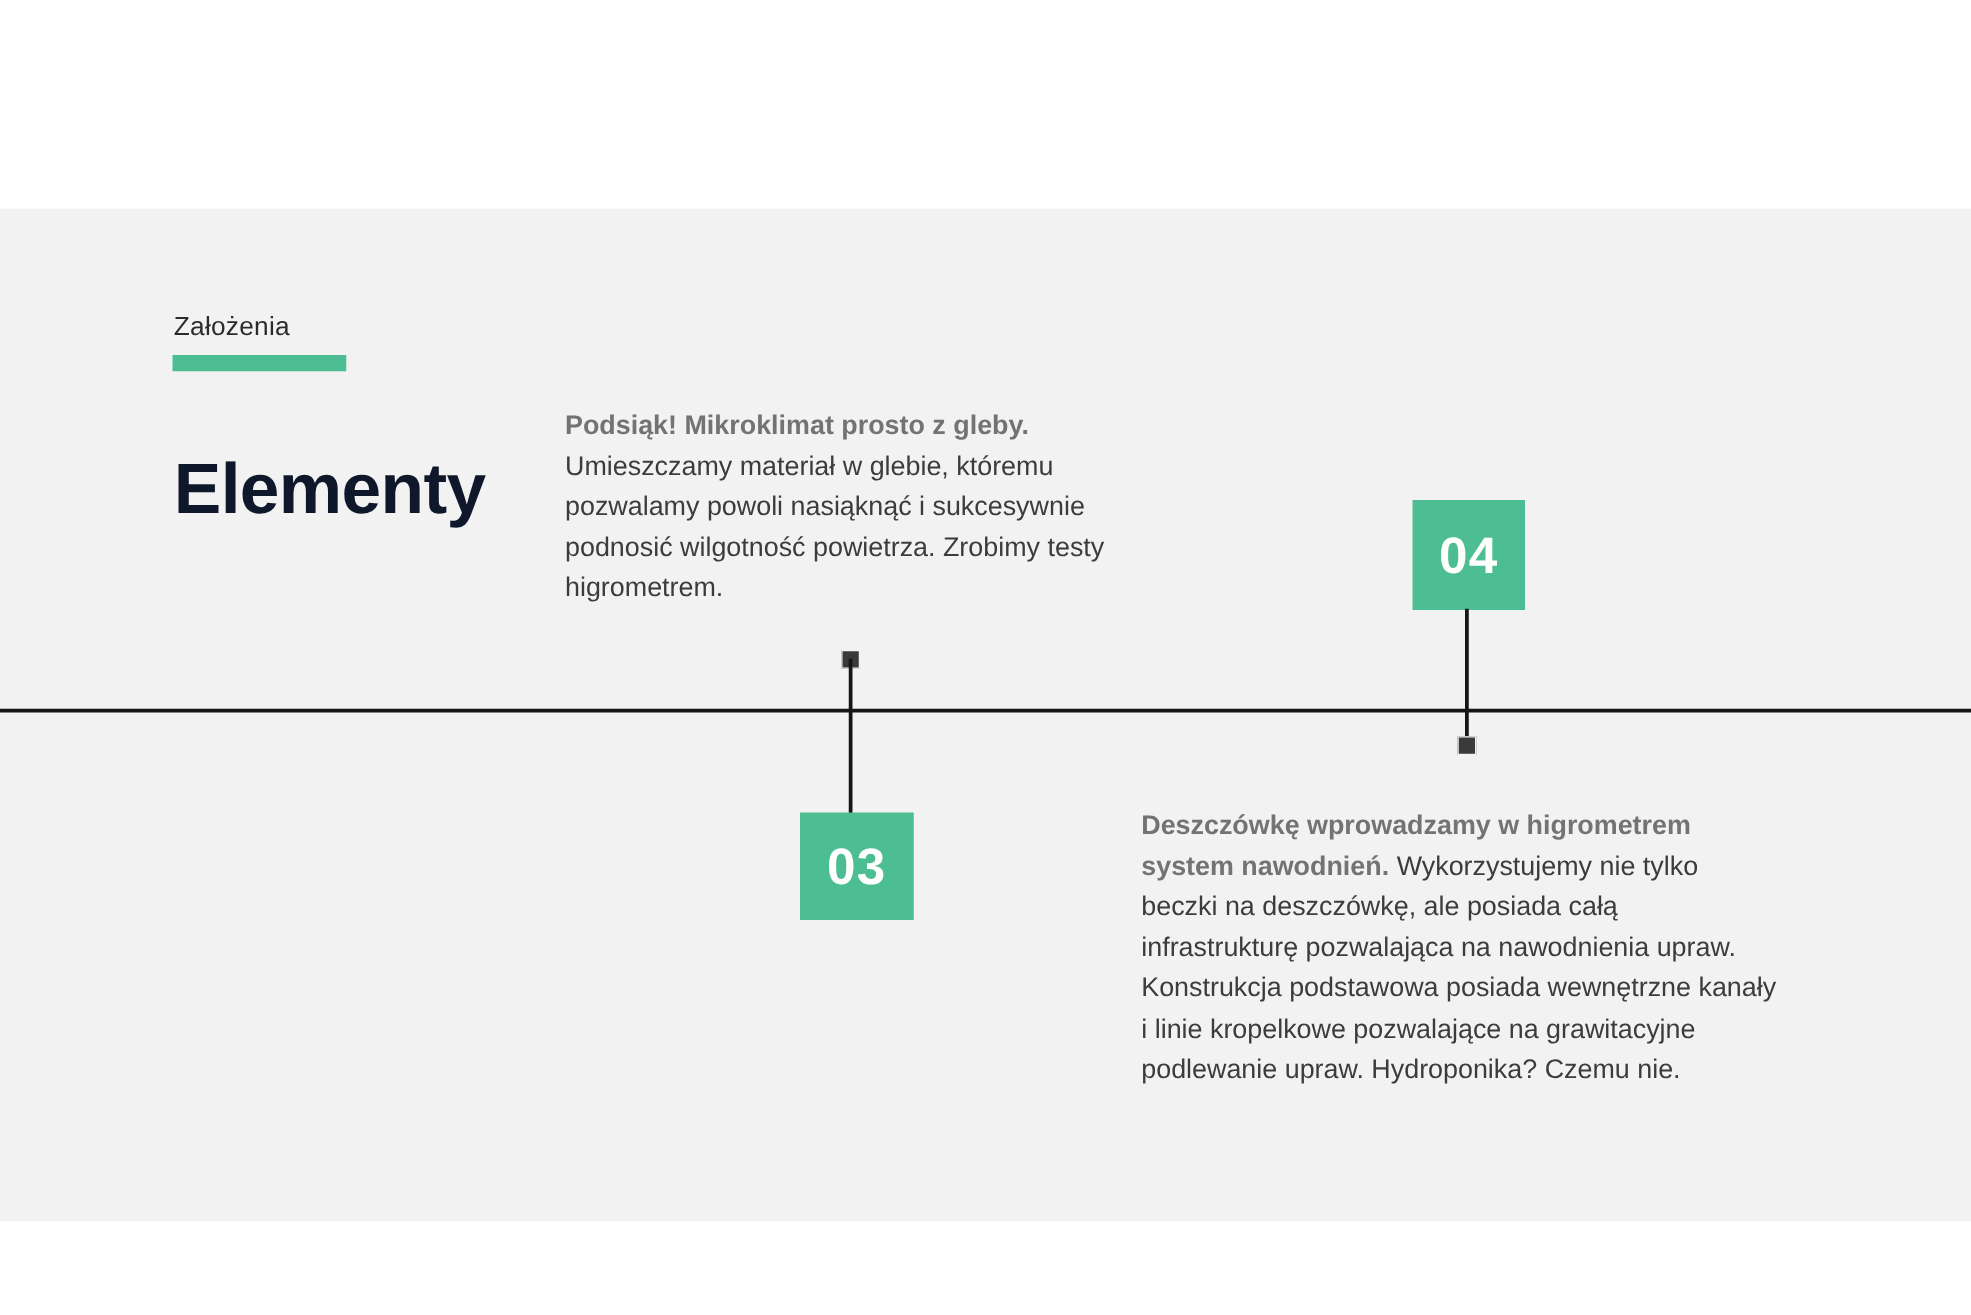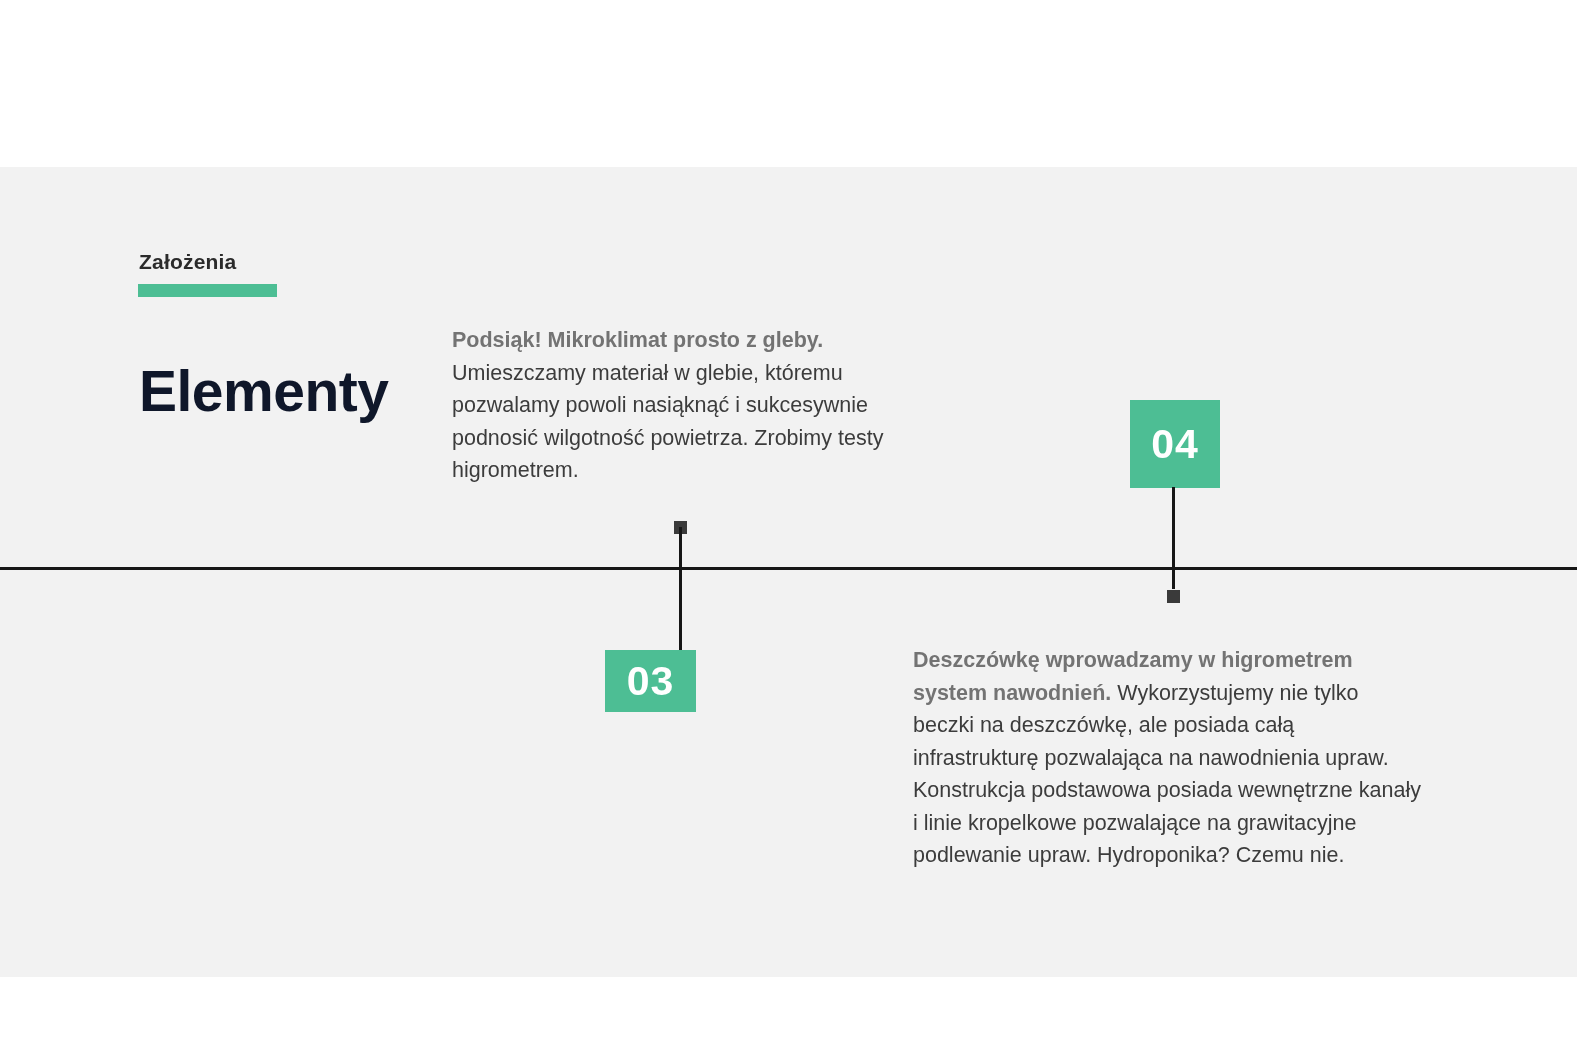--- a/index.html
+++ b/index.html
@@ -29,21 +29,21 @@
     width: 1577px;
     height: 810px;
     background: #f2f2f2;
   }
   
   .eyebrow {
     position: absolute;
     left: 139px;
     top: 250px;
     font-size: 21px;
-    font-weight: bold;
+    font-weight: normal;
     letter-spacing: 0.2px;
     color: #2b2b2b;
     line-height: 1.1;
     white-space: nowrap;
   }
   .eyebrow-bar {
     position: absolute;
     left: 138px;
     top: 284px;
     width: 139px;
@@ -109,24 +109,24 @@
     display: flex;
     align-items: center;
     justify-content: center;
     font-size: 41px;
     font-weight: bold;
     letter-spacing: 1px;
     line-height: 1;
     text-align: center;
   }
   .badge-03 {
-    left: 605px;
+    left: 640px;
     top: 650px;
     width: 91px;
-    height: 62px;
+    height: 86px;
   }
   .badge-04 {
     left: 1130px;
     top: 400px;
     width: 90px;
     height: 88px;
   }
   
   .copy {
     position: absolute;

